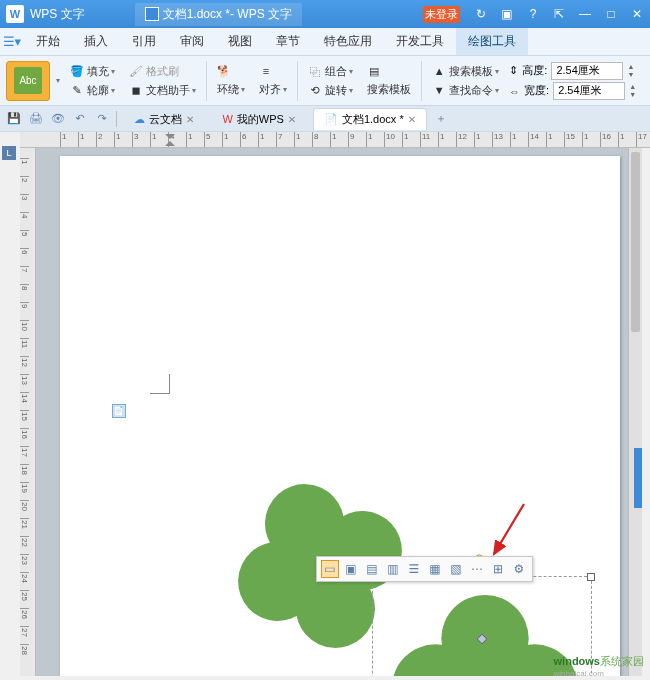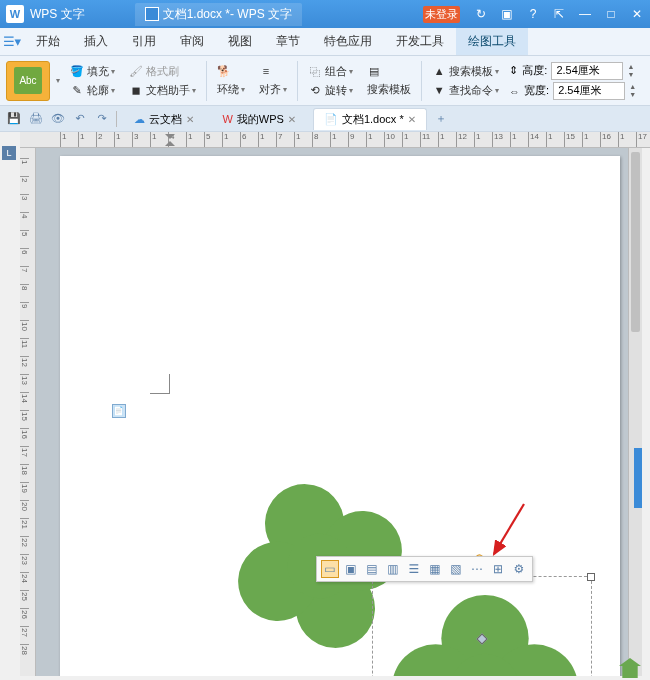--- a/index.html
+++ b/index.html
@@ -386,13 +386,17 @@
   </svg>
 
   <div class="scrollbar-v">
       <div class="thumb"></div>
     </div>
   <div class="right-pane"></div>
 </div>
 
 <div class="watermark">
   <div class="house"></div>
+  <div>
+    <div><b>windows</b><span>系统家园</span></div>
+    <div style="font-size:8px;color:#aaa;">winbaicai.com</div>
+  </div>
 </div>
 
 </body></html>

